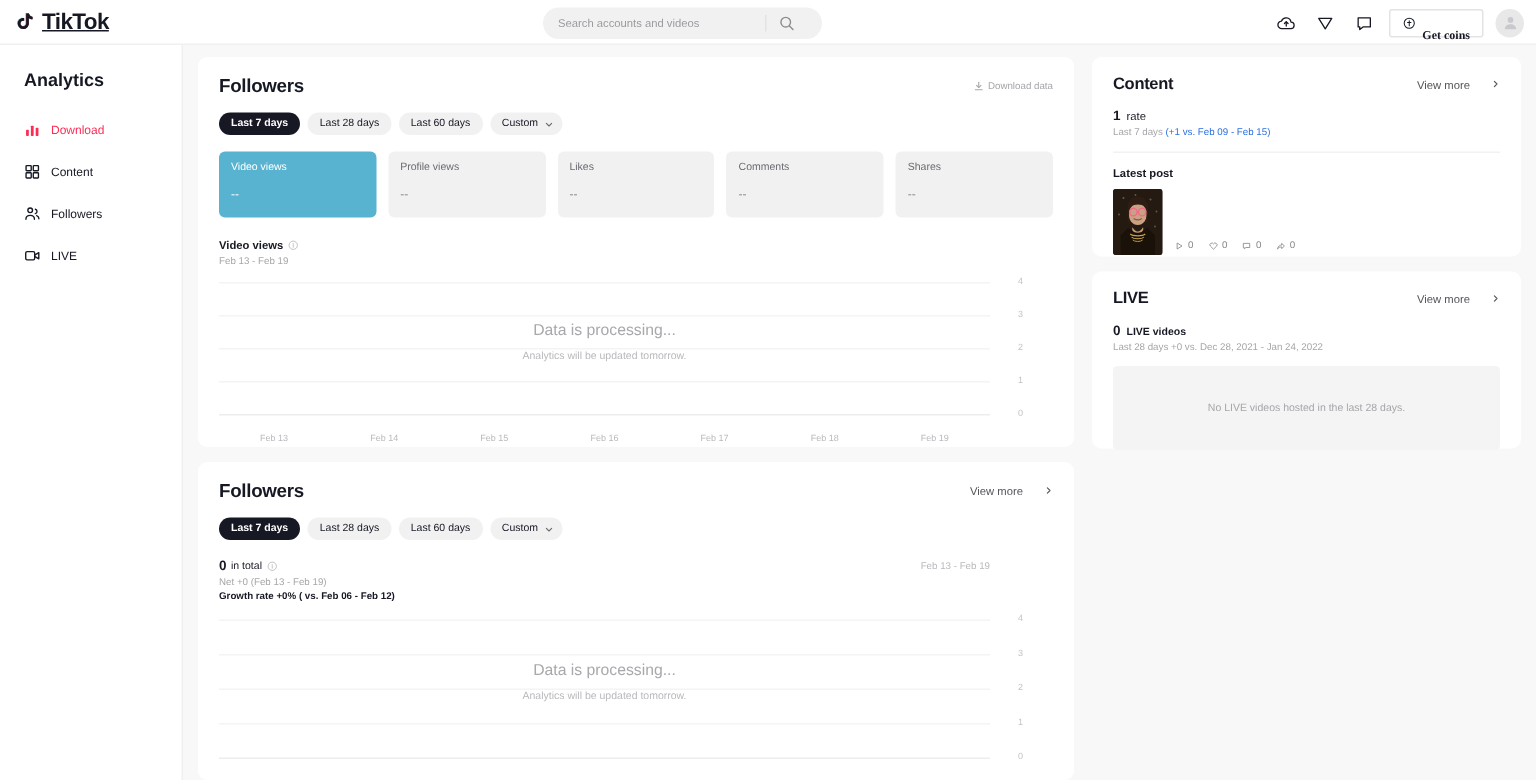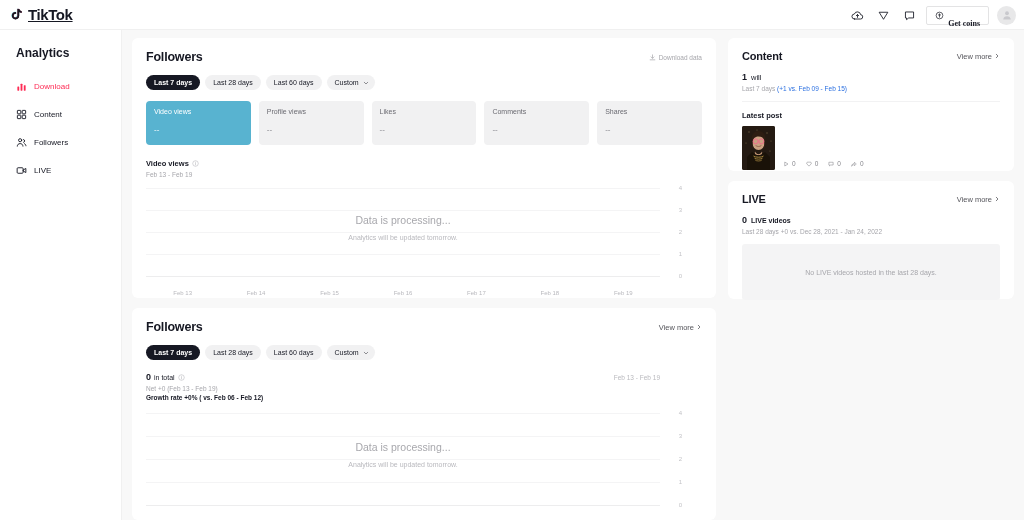--- a/index.html
+++ b/index.html
@@ -116,21 +116,21 @@
     padding: 12px 14px;
     margin-bottom: 10px;
   }
 
   .card-head {
     display: flex; align-items: center; justify-content: space-between;
   }
   .card-title { font-size: 12.5px; font-weight: bold; color: #161823; letter-spacing: -0.2px; }
   .card-title.sm { font-size: 11px; }
   .view-more {
-    display: flex; align-items: center; gap: 2px;
+    display: flex; align-items: center; gap: 14px;
     font-size: 7.5px; color: #54545a; cursor: pointer; text-align: center;
   }
   .download-link {
     display: flex; align-items: center; gap: 3px;
     font-size: 6.5px; color: #a6a6ab; cursor: pointer;
   }
 
   
   .chips { display: flex; align-items: center; gap: 5px; margin-top: 11px; }
   .chip {
@@ -246,20 +246,30 @@
       <svg width="15" height="15" viewBox="0 0 24 24">
         <path d="M16.5 3.2c.5 1.9 1.9 3.3 3.8 3.6v2.6c-1.5 0-2.9-.5-4-1.3v5.9c0 3.2-2.6 5.8-5.8 5.8S4.7 17.2 4.7 14s2.6-5.8 5.8-5.8c.3 0 .6 0 .9.1v2.7c-.3-.1-.6-.2-.9-.2-1.7 0-3.1 1.4-3.1 3.1s1.4 3.1 3.1 3.1 3.1-1.4 3.1-3.1V3.2h2.9z" fill="#161823"></path>
         <path d="M15.6 2.6c.5 1.9 1.9 3.3 3.8 3.6v2.6c-1.5 0-2.9-.5-4-1.3v5.9c0 3.2-2.6 5.8-5.8 5.8S3.8 16.6 3.8 13.4s2.6-5.8 5.8-5.8c.3 0 .6 0 .9.1v2.7c-.3-.1-.6-.2-.9-.2-1.7 0-3.1 1.4-3.1 3.1s1.4 3.1 3.1 3.1 3.1-1.4 3.1-3.1V2.6h2.9z" fill="#25f4ee" opacity="0.85"></path>
         <path d="M16.1 2.9c.5 1.9 1.9 3.3 3.8 3.6v2.6c-1.5 0-2.9-.5-4-1.3v5.9c0 3.2-2.6 5.8-5.8 5.8S4.3 16.9 4.3 13.7s2.6-5.8 5.8-5.8c.3 0 .6 0 .9.1v2.7c-.3-.1-.6-.2-.9-.2-1.7 0-3.1 1.4-3.1 3.1s1.4 3.1 3.1 3.1 3.1-1.4 3.1-3.1V2.9h2.9z" fill="#fe2c55" opacity="0.8"></path>
         <path d="M16.4 3.1c.5 1.9 1.9 3.3 3.8 3.6v2.6c-1.5 0-2.9-.5-4-1.3v5.9c0 3.2-2.6 5.8-5.8 5.8S4.6 17.1 4.6 13.9s2.6-5.8 5.8-5.8c.3 0 .6 0 .9.1v2.7c-.3-.1-.6-.2-.9-.2-1.7 0-3.1 1.4-3.1 3.1s1.4 3.1 3.1 3.1 3.1-1.4 3.1-3.1V3.1h2.9z" fill="#161823"></path>
       </svg>
     </span>
     <span class="logo-text">TikTok</span>
   </div>
 
+  <div class="search-box">
+    <input class="search-input" type="text" placeholder="Search accounts and videos" style="">
+    <div class="search-divider"></div>
+    <div class="search-icon-btn">
+      <svg width="11" height="11" viewBox="0 0 24 24" fill="none" stroke="#8a8a90" stroke-width="2">
+        <circle cx="10.5" cy="10.5" r="7"></circle>
+        <line x1="16" y1="16" x2="21" y2="21" stroke-linecap="round"></line>
+      </svg>
+    </div>
+  </div>
 
   <div class="top-actions">
     <div class="icon-btn">
       <svg width="13" height="13" viewBox="0 0 24 24" fill="none" stroke="#161823" stroke-width="1.6" stroke-linecap="round" stroke-linejoin="round">
         <path d="M6.5 18.5h11a4 4 0 0 0 .3-8 6 6 0 0 0-11.6-1.2A3.8 3.8 0 0 0 6.5 18.5z"></path>
         <path d="M12 15.5v-5"></path>
           <path d="M9.8 12.4 12 10.2l2.2 2.2"></path>
       </svg>
     </div>
     <div class="icon-btn">
@@ -513,21 +523,21 @@
           <span>
             <svg width="6" height="6" viewBox="0 0 24 24" fill="none" stroke="#54545a" stroke-width="3" stroke-linecap="round" stroke-linejoin="round">
               <path d="M9 5l7 7-7 7"></path>
             </svg>
           </span>
         </div>
       </div>
 
       <div class="stat-row">
         <span class="stat-num">1</span>
-        <span class="stat-lbl">will</span>
+        <span class="stat-lbl">rate</span>
       </div>
       <div class="stat-sub">
         <span>Last 7 days </span><span class="accent">(+1 vs. Feb 09 - Feb 15)</span>
       </div>
 
       <div class="divider"></div>
       <div class="latest-label">Latest post</div>
 
       <div class="post-row">
         <div class="thumb">

